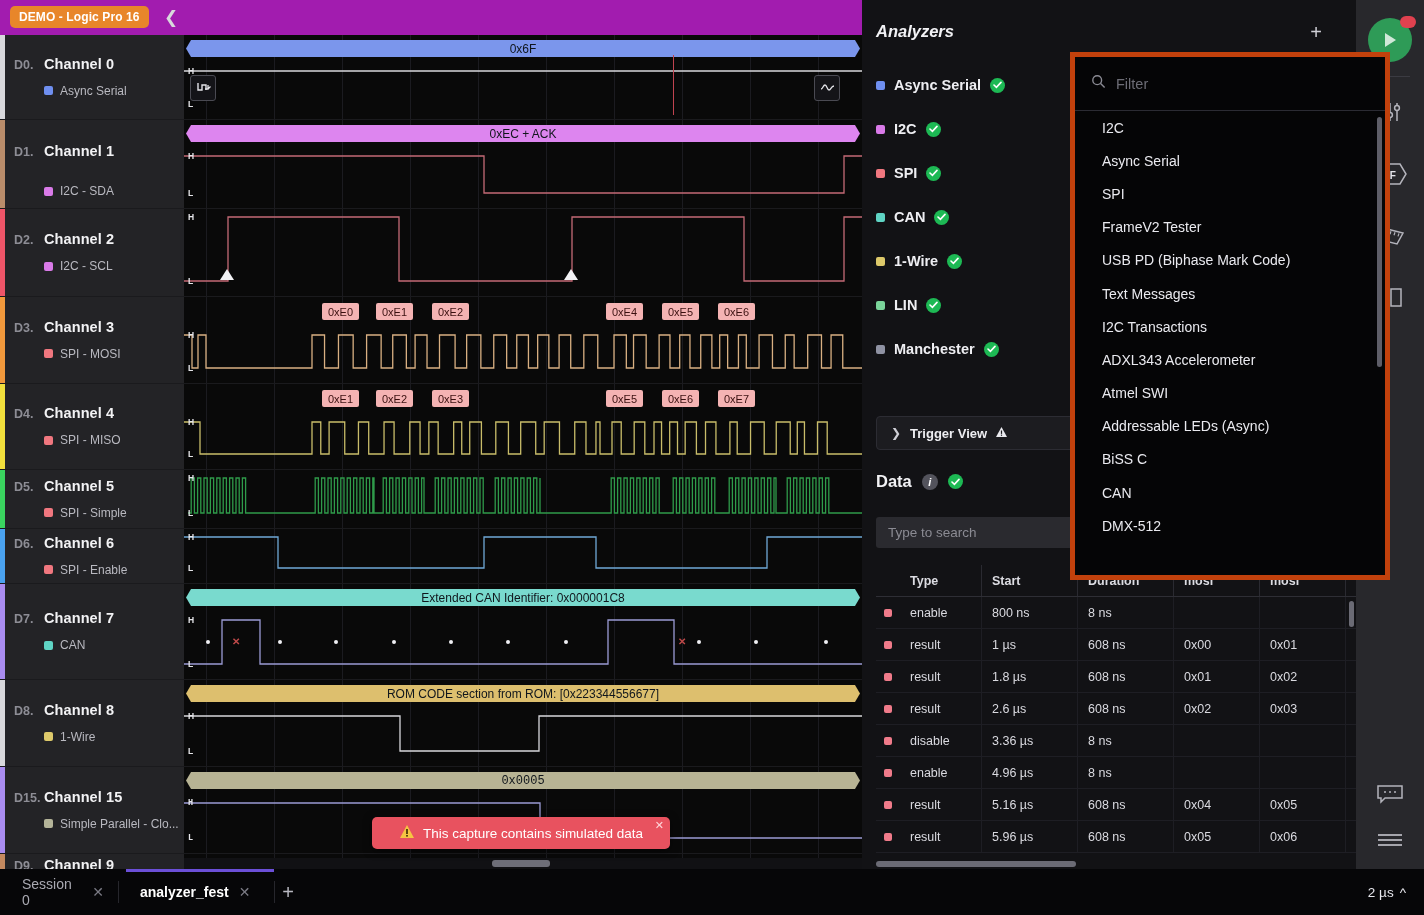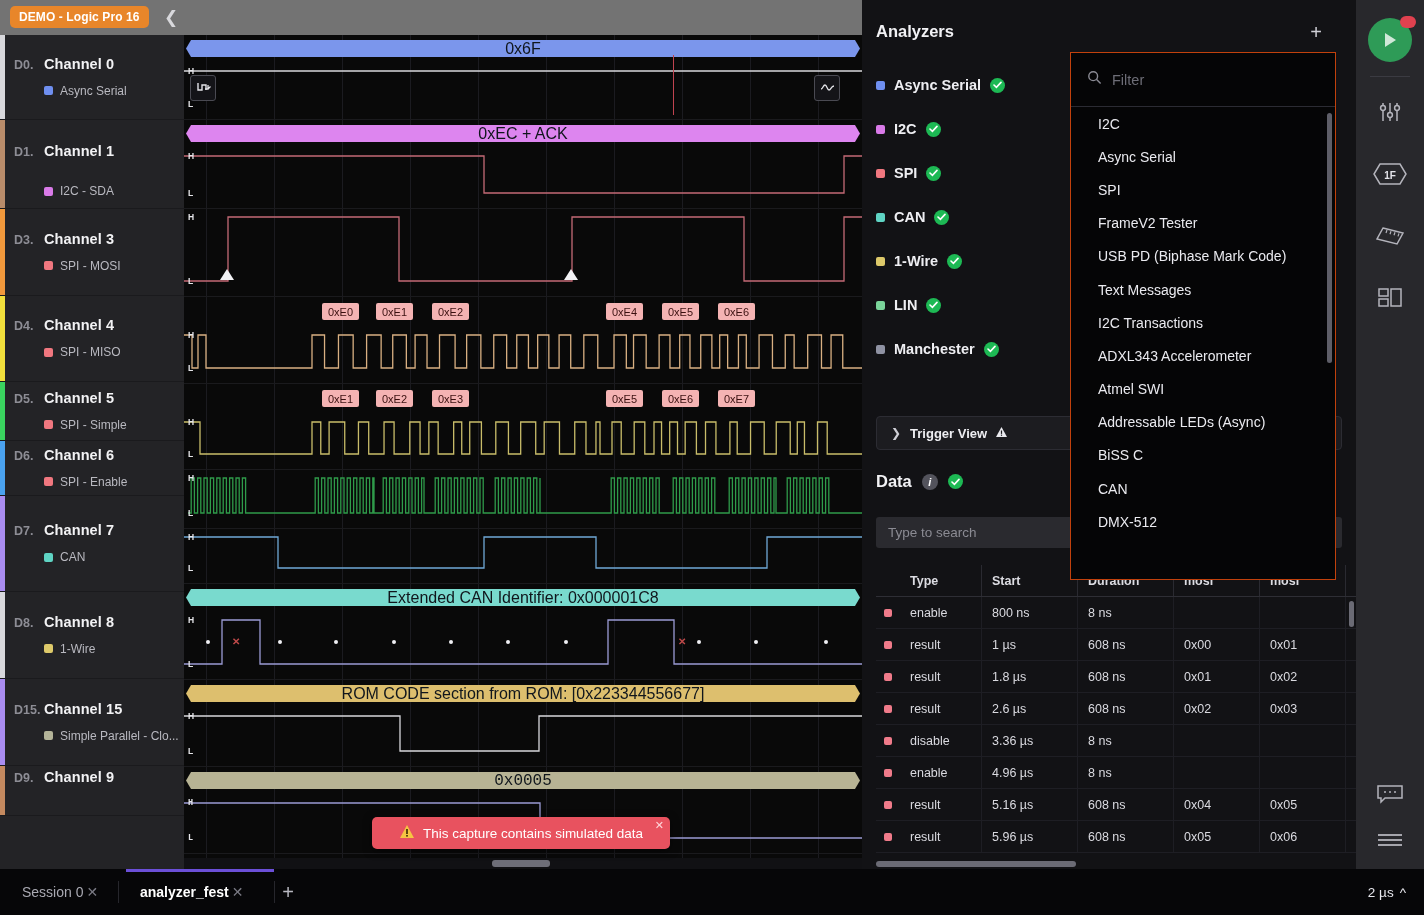--- a/index.html
+++ b/index.html
@@ -6,21 +6,21 @@
   html,body{
     width:1424px; height:915px; overflow:hidden;
     background:#0b0b0d;
     font-family:"Liberation Sans", sans-serif;
     color:#e8e8ea;
     -webkit-font-smoothing:antialiased;
   }
   #app{position:relative;width:1424px;height:915px;}
 
   
-  .topbar{position:absolute;left:0;top:0;width:862px;height:35px;background:#737373;z-index:30;}
+  .topbar{position:absolute;left:0;top:0;width:862px;height:35px;background:#a21caf;z-index:30;}
   .demo-badge{
     position:absolute;left:10px;top:6px;height:22px;padding:0 9px;
     background:#e8862a;color:#fff;border-radius:5px;font-size:12px;font-weight:bold;
     display:flex;align-items:center;letter-spacing:.1px;
   }
   .collapse-btn{
     position:absolute;left:158px;top:4px;width:26px;height:26px;
     display:flex;align-items:center;justify-content:center;color:#d8d8dc;font-size:17px;
   }
 
@@ -42,21 +42,21 @@
   .chanrow .anr .lb{font-size:12px;color:#b9b9c0;white-space:nowrap;}
 
   
   .wavepane{position:absolute;left:184px;top:35px;width:678px;height:834px;background:#090909;overflow:hidden;}
   .gridline{position:absolute;top:0;bottom:0;width:1px;background:#1b1b20;}
   .wrow{position:absolute;left:0;width:678px;border-bottom:1px solid #1a1a1d;overflow:hidden;}
   .hl{position:absolute;left:4px;font-size:8.5px;font-weight:bold;color:#e6e6ea;}
   .bubble{
     position:absolute;left:2px;right:2px;height:17px;border-radius:3px;
     display:flex;align-items:center;justify-content:center;
-    font-size:16px;color:#10161c;font-weight:500;
+    font-size:12px;color:#10161c;font-weight:500;
     clip-path:polygon(5px 0,calc(100% - 5px) 0,100% 50%,calc(100% - 5px) 100%,5px 100%,0 50%);
   }
   .tagrow{position:absolute;left:0;width:678px;height:18px;}
   .tag{
     position:absolute;height:17px;padding:0 6px;background:#f4b3b3;color:#3a1010;
     font-size:11px;border-radius:2px;display:flex;align-items:center;
   }
   .wsvg{position:absolute;left:0;top:0;}
   .markerbox{
     position:absolute;width:26px;height:26px;background:#141418;border:1px solid #4a4a52;
@@ -73,21 +73,21 @@
     box-shadow:0 2px 8px rgba(0,0,0,.5);
   }
   .toast .xc{position:absolute;right:6px;top:2px;font-size:11px;color:#ffd8dc;}
 
   
   .hscroll{position:absolute;left:184px;top:858px;width:678px;height:11px;background:#111114;}
   .hscroll .thumb{position:absolute;top:2px;height:7px;background:#6e6e78;border-radius:3px;}
 
   
   .rightpanel{position:absolute;left:862px;top:0;width:494px;height:869px;background:#121215;}
-  .rp-title{position:absolute;left:14px;top:22px;font-size:16.5px;font-weight:bold;color:#f2f2f5;}
+  .rp-title{position:absolute;left:14px;top:22px;font-size:16.5px;font-weight:bold;color:#f2f2f5;font-style:italic;}
   .rp-add{position:absolute;right:28px;top:20px;width:24px;height:24px;display:flex;align-items:center;justify-content:center;color:#cfcfd6;font-size:20px;}
   .an-item{position:absolute;left:14px;display:flex;align-items:center;gap:9px;}
   .an-item .sw{width:9px;height:9px;border-radius:2px;}
   .an-item .lb{font-size:14.5px;font-weight:bold;color:#eeeef2;}
   .chk{width:15px;height:15px;border-radius:50%;background:#1db954;display:inline-flex;align-items:center;justify-content:center;}
   .chk svg{display:block;}
   .trigger-view{
     position:absolute;left:14px;top:416px;width:466px;height:34px;background:#1c1c20;border:1px solid #2c2c33;
     border-radius:4px;display:flex;align-items:center;gap:9px;padding-left:14px;
   }
@@ -114,38 +114,38 @@
   .c0 .sq{width:8px;height:8px;border-radius:2px;background:#f07b8a;}
   .cW1{width:82px;flex:none;}
   .cW2{width:96px;flex:none;}
   .cW3{width:96px;flex:none;}
   .cW4{width:86px;flex:none;}
   .cW5{width:86px;flex:none;}
   .dt-vscroll{position:absolute;right:2px;top:36px;width:5px;height:26px;background:#6b6b75;border-radius:3px;}
   .dt-hscroll{position:absolute;left:14px;top:861px;width:200px;height:6px;background:#6b6b75;border-radius:3px;}
 
   
-  .dropdown{position:absolute;left:1070px;top:52px;width:266px;height:528px;background:#050506;border:1px solid #c2410c;z-index:80;}
+  .dropdown{position:absolute;left:1070px;top:52px;width:320px;height:528px;background:#050506;border:5px solid #c2410c;z-index:80;}
   .dd-search{height:54px;border-bottom:1px solid #2b2b33;display:flex;align-items:center;padding-left:16px;gap:10px;}
   .dd-search .ph{font-size:14.5px;color:#6d6d76;}
   .dd-list{position:relative;height:473px;overflow:hidden;}
   .dd-item{height:33.2px;display:flex;align-items:center;padding-left:27px;font-size:14px;color:#eaeaef;}
   .dd-scroll{position:absolute;right:3px;top:6px;width:5px;height:250px;background:#5e5e68;border-radius:3px;}
 
   
   .toolbar{position:absolute;left:1356px;top:0;width:68px;height:869px;background:#28282c;}
   .rec-btn{position:absolute;left:12px;top:18px;width:44px;height:44px;border-radius:50%;background:#2e9b57;
            display:flex;align-items:center;justify-content:center;}
   .rec-badge{position:absolute;left:44px;top:16px;width:16px;height:12px;border-radius:6px;background:#e0414f;}
   .tb-div{position:absolute;left:14px;top:76px;width:40px;height:1px;background:#3b3b42;}
   .tb-ico{position:absolute;left:12px;width:44px;height:44px;display:flex;align-items:center;justify-content:center;color:#b4b4bc;}
 
   
   .tabbar{position:absolute;left:0;top:869px;width:1424px;height:46px;background:#060608;}
-  .tab{position:absolute;top:0;height:46px;display:flex;align-items:center;gap:3px;padding:0 14px;}
+  .tab{position:absolute;top:0;height:46px;display:flex;align-items:center;gap:10px;padding:0 14px;}
   .tab .lbl{font-size:14px;color:#a9a9b2;}
   .tab.active .lbl{color:#fff;font-weight:bold;}
   .tab .xc{font-size:14px;color:#7a7a84;}
   .tab .topline{position:absolute;left:0;right:0;top:0;height:3px;background:#6b4fd8;}
   .tab-sep{position:absolute;top:12px;width:1px;height:22px;background:#26262c;}
   .tab-add{position:absolute;top:0;height:46px;width:40px;display:flex;align-items:center;justify-content:center;color:#b9b9c2;font-size:20px;}
   .zoomlbl{position:absolute;right:18px;top:0;height:46px;display:flex;align-items:center;gap:6px;font-size:13.5px;color:#e6e6ec;}
 </style>
 </head>
 <body>
@@ -183,20 +183,29 @@
           <span class="lb">Async Serial</span>
         </div>
       </div>
       <div class="chanrow" style="height: 89px;">
         <div class="strip" style="background:#b98c6a"></div>
         <div class="num" style="top:24.5px">D1.</div>
         <div class="nm" style="top:22.5px">Channel 1</div>
         <div class="anr" style="top:64px">
           <span class="sw" style="background:#d97ae8"></span>
           <span class="lb">I2C - SDA</span>
+        </div>
+      </div>
+      <div class="chanrow" style="height: 88px;">
+        <div class="strip" style="background:#ef5568"></div>
+        <div class="num" style="top:24px">D2.</div>
+        <div class="nm" style="top:22px">Channel 2</div>
+        <div class="anr" style="top:50px">
+          <span class="sw" style="background:#d97ae8"></span>
+          <span class="lb">I2C - SCL</span>
         </div>
       </div>
       <div class="chanrow" style="height: 87px;">
         <div class="strip" style="background:#f2993c"></div>
         <div class="num" style="top:23.5px">D3.</div>
         <div class="nm" style="top:21.5px">Channel 3</div>
         <div class="anr" style="top:49.5px">
           <span class="sw" style="background:#f0777f"></span>
           <span class="lb">SPI - MOSI</span>
         </div>

